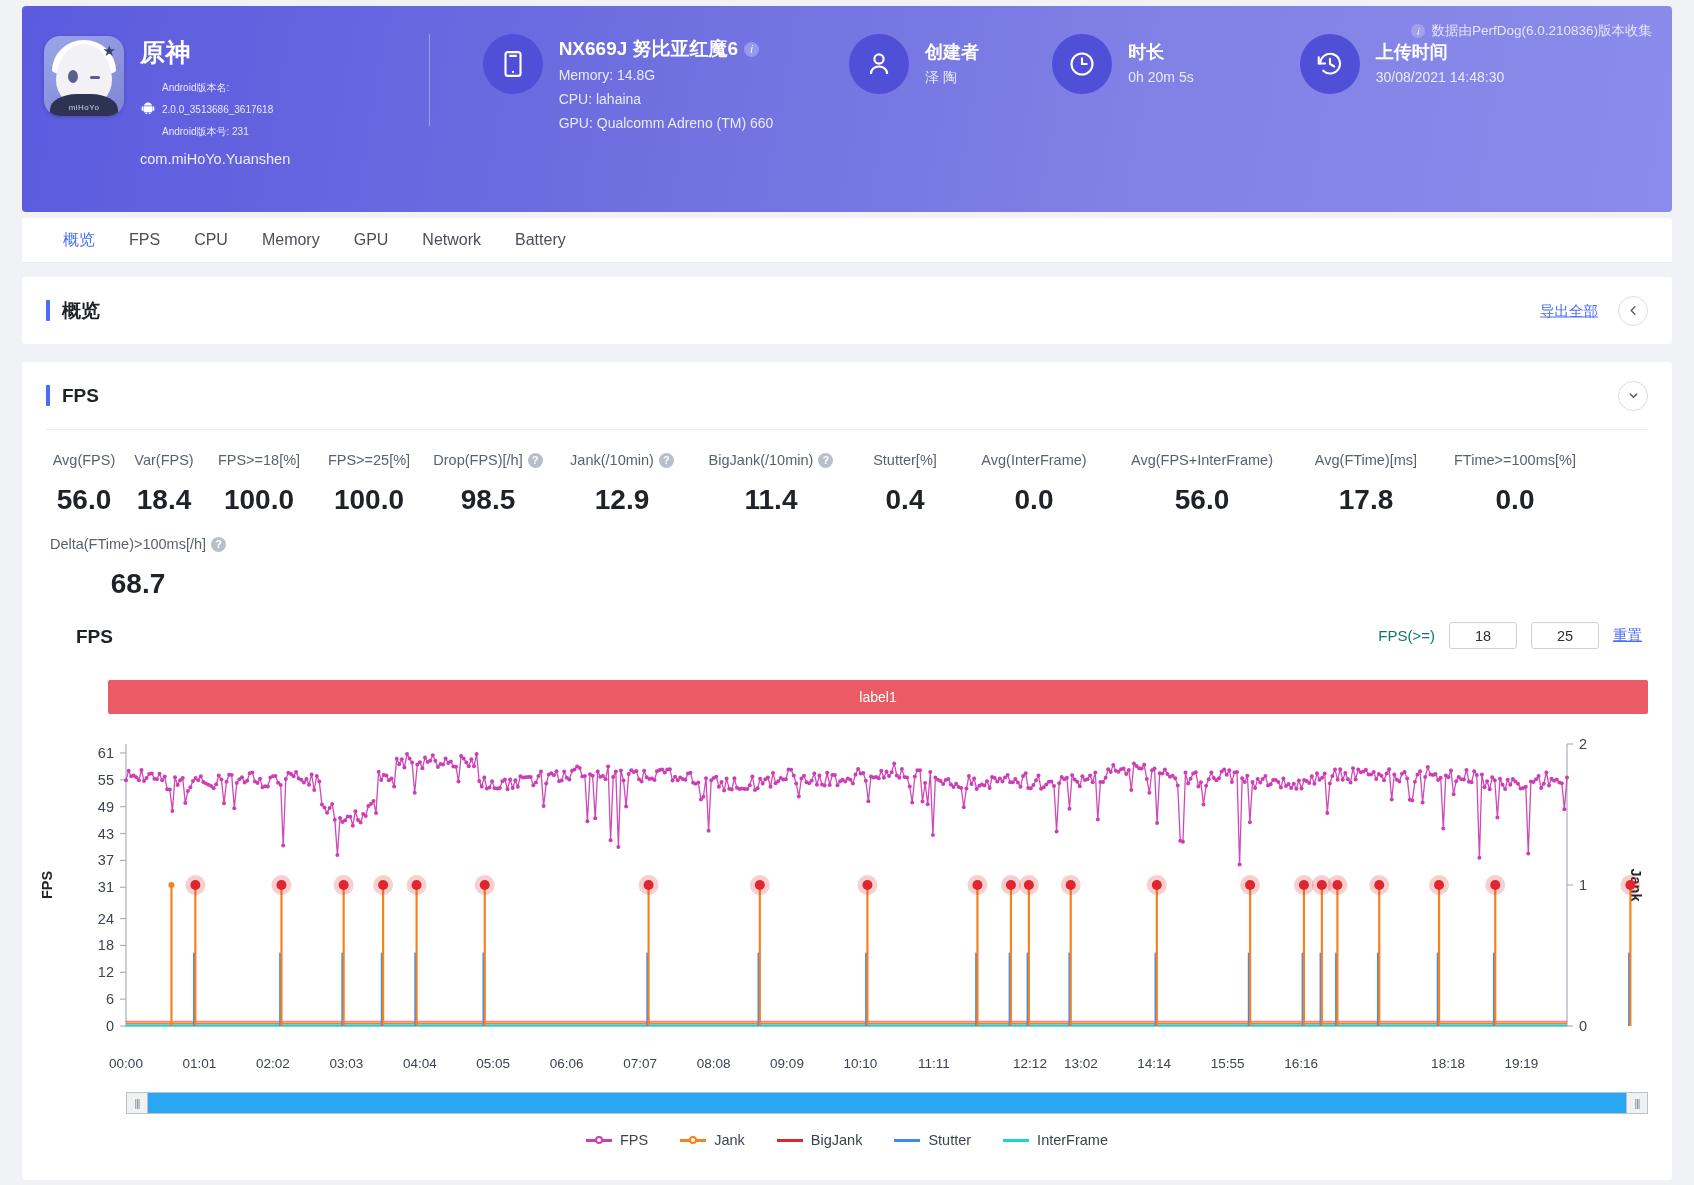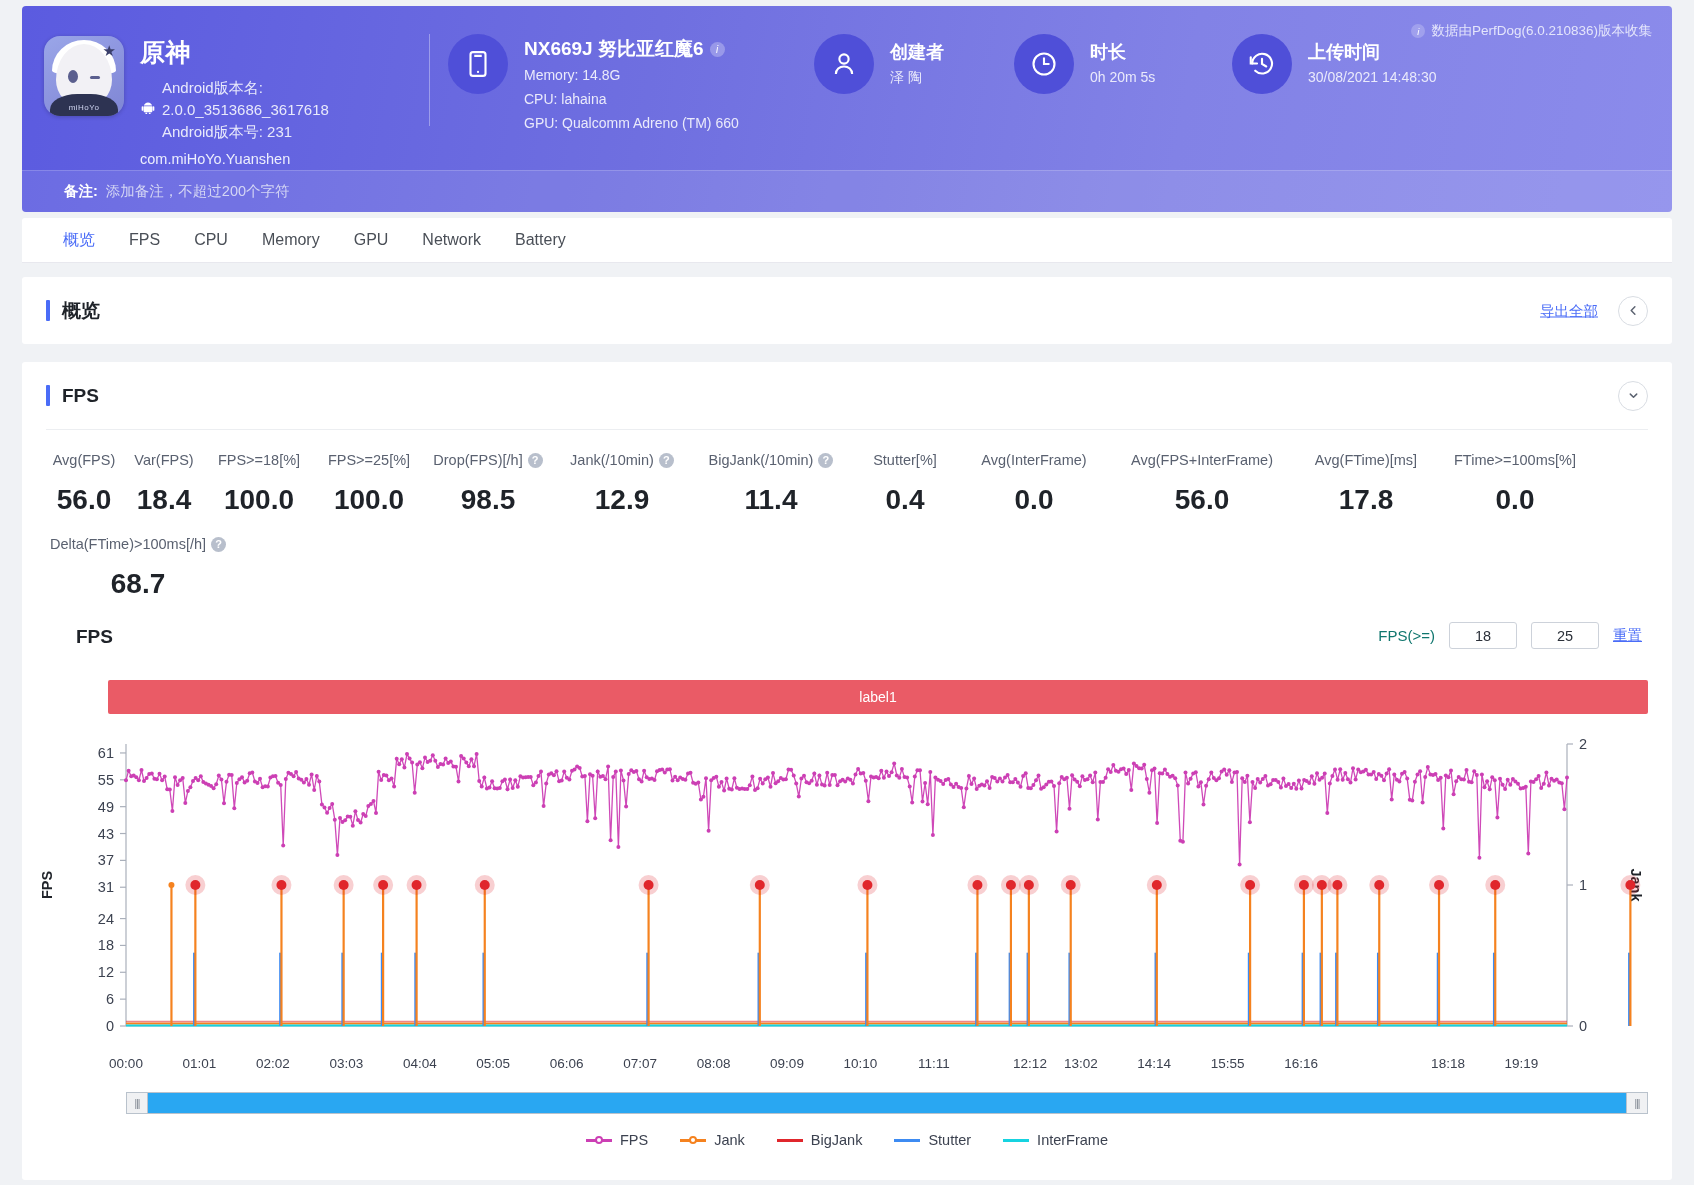--- a/index.html
+++ b/index.html
@@ -83,35 +83,36 @@
     position: absolute; left: 0; right: 0; bottom: 4px;
     text-align: center; font-size: 8px; color: #cfd4ef;
     letter-spacing: .5px;
   }
   .app-text { margin-left: 16px; }
   .app-title {
     font-size: 25px; font-weight: bold; color: #fff;
     margin: 0 0 8px 0; letter-spacing: .5px;
   }
   .app-meta {
-    font-size: 15px; color: #e8e9fb; line-height: 22px;
+    font-size: 10px; color: #e8e9fb; line-height: 22px;
     padding-left: 22px;
   }
   .app-meta .with-robot { position: relative; }
   .robot-ico {
     position: absolute; left: -21px; top: 3px;
     width: 14px; height: 12px;
   }
   .app-pkg {
     font-size: 14.5px; color: #eceefd; margin-top: 8px;
   }
 
   .info-block {
     display: flex; align-items: center;
     padding-top: 28px;
+    justify-content: center;
   }
   .circ {
     width: 60px; height: 60px; border-radius: 50%;
     background: #4f4fd8;
     display: flex; align-items: center; justify-content: center;
     flex: 0 0 auto;
   }
   .circ svg { display:block; }
   .info-txt { margin-left: 16px; }
   .info-title {
@@ -394,24 +395,20 @@
           <div class="info-line">30/08/2021 14:48:30</div>
         </div>
       </div>
 
       <div class="perfdog-note">
         <span class="i-badge">i</span>
         <span>数据由PerfDog(6.0.210836)版本收集</span>
       </div>
     </div>
 
-    <div class="remark-bar">
-      <span class="remark-label">备注:</span>
-      <span class="remark-ph">添加备注，不超过200个字符</span>
-    </div>
   </div>
 
   <div class="tabbar" id="tabbar">
       <div class="tab active">概览</div>
       <div class="tab">FPS</div>
       <div class="tab">CPU</div>
       <div class="tab">Memory</div>
       <div class="tab">GPU</div>
       <div class="tab">Network</div>
       <div class="tab">Battery</div>

